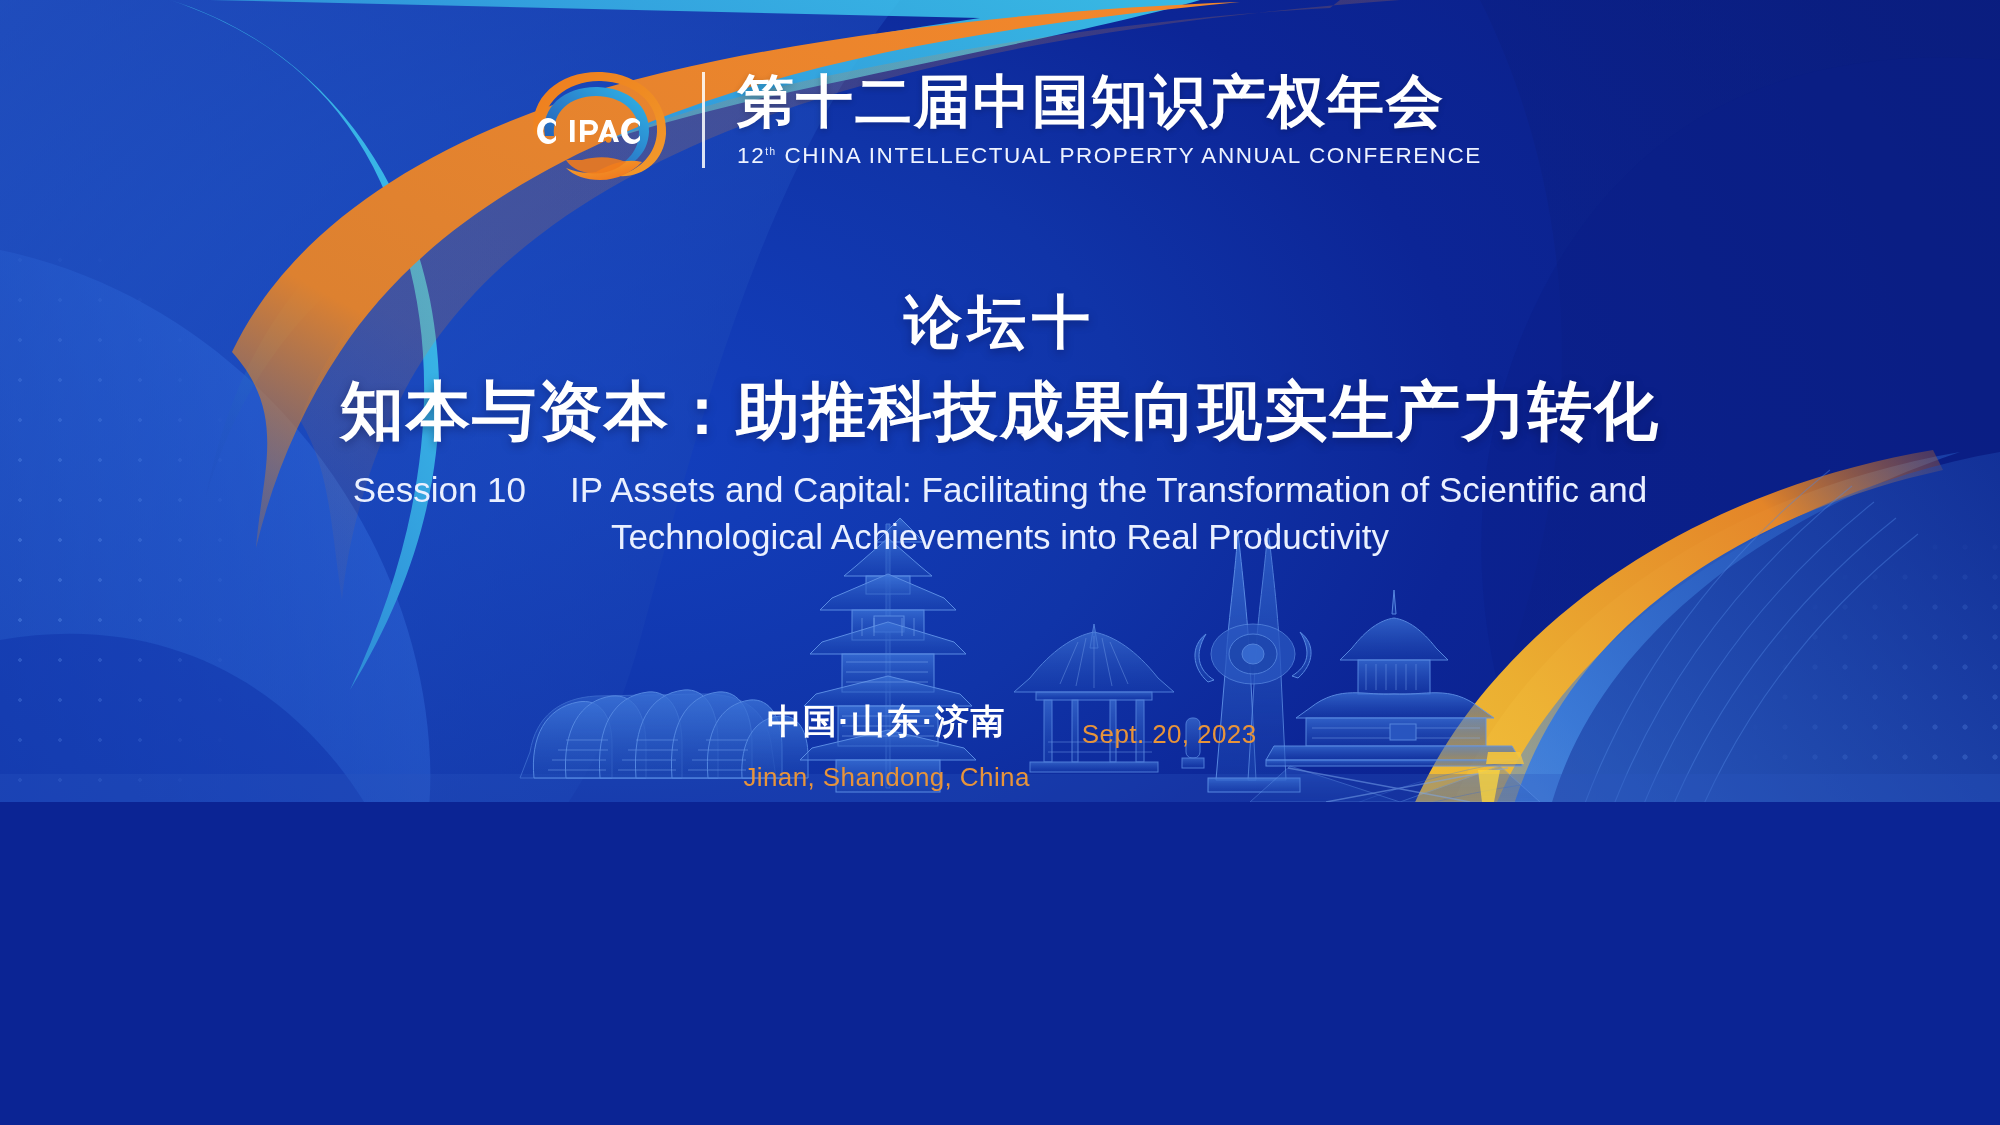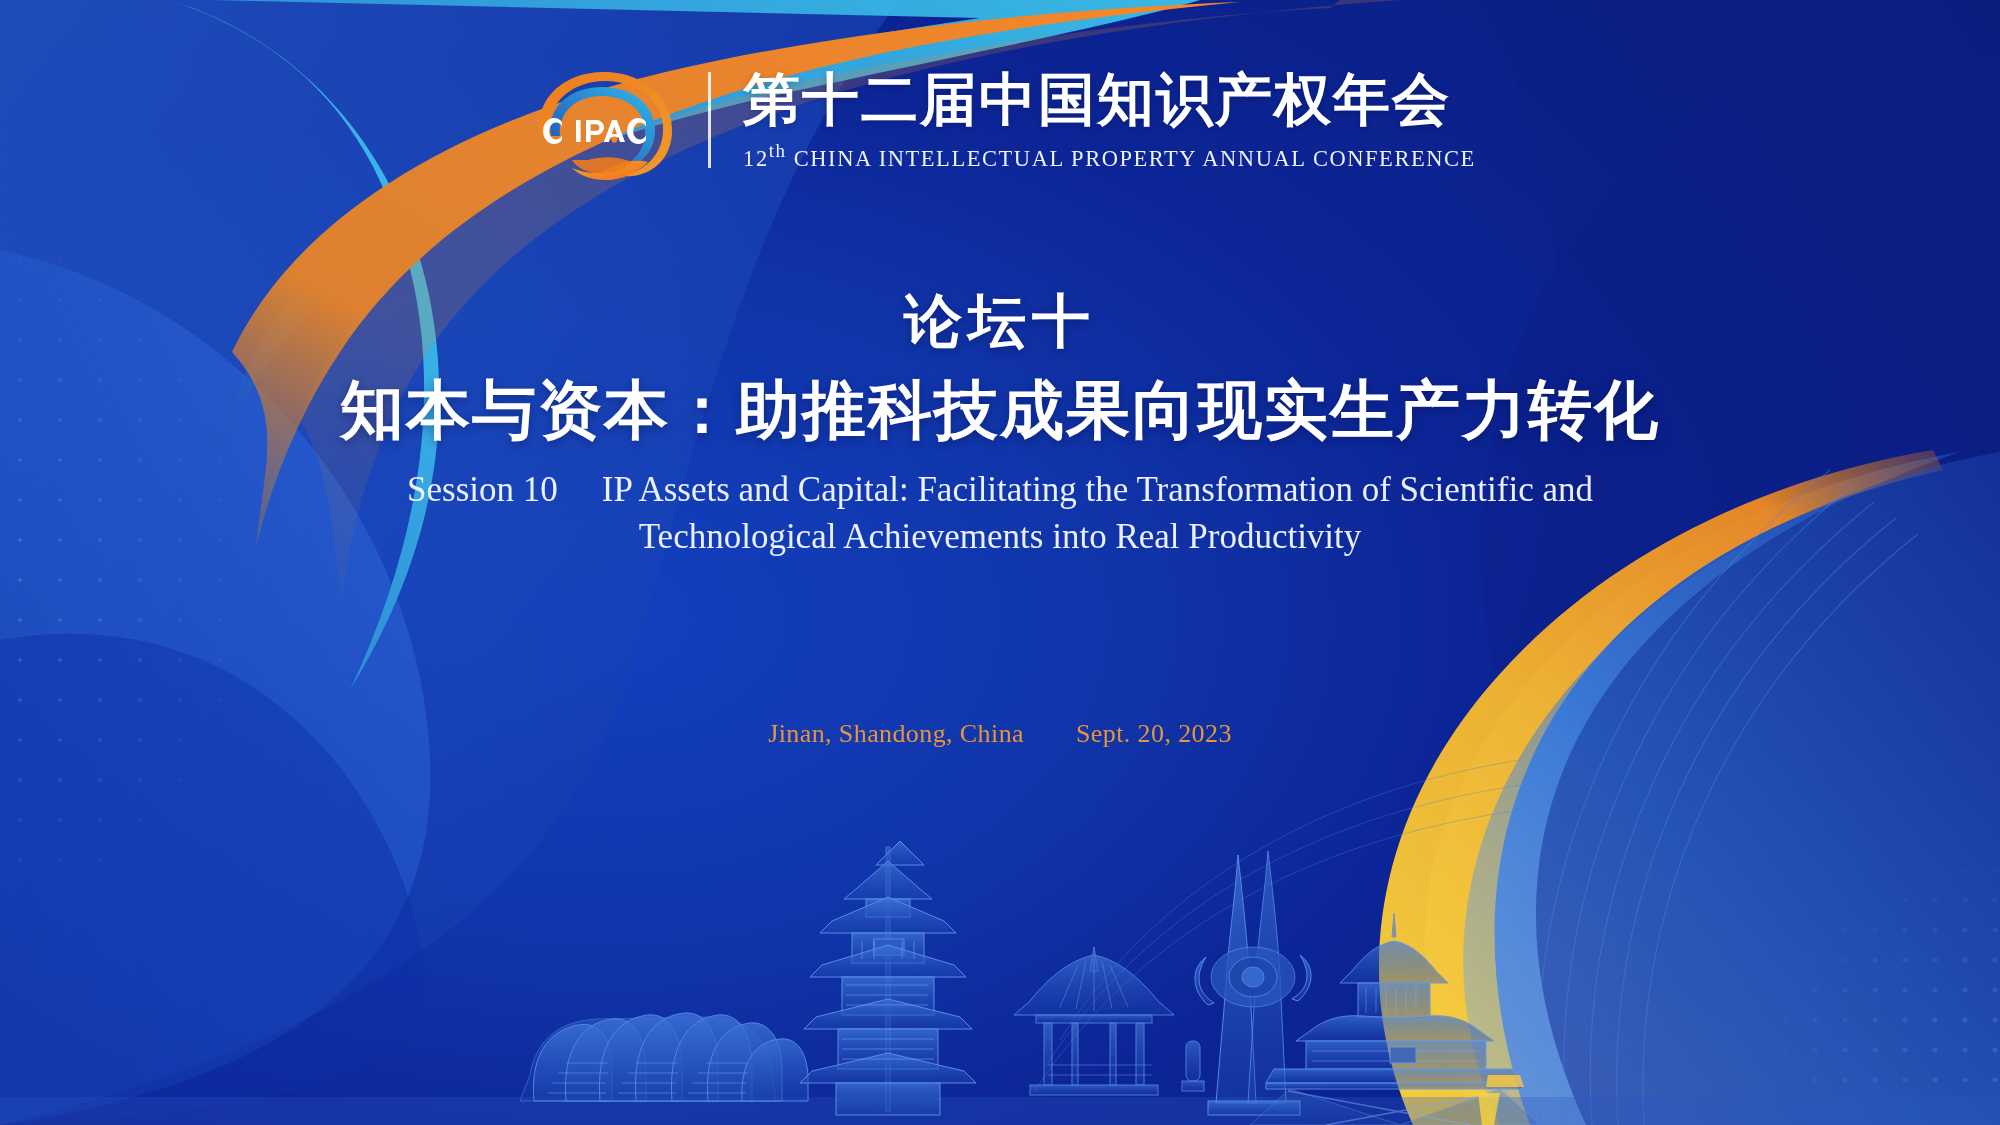--- a/index.html
+++ b/index.html
@@ -1,26 +1,25 @@
 <!DOCTYPE html>
 <html><head>
 <meta charset="utf-8">
 <style>
   * { margin:0; padding:0; box-sizing:border-box; }
   html,body{ width:2000px; height:1125px; overflow:hidden; background:#0b2494; }
   body{ font-family:"Liberation Sans", sans-serif; }
 
   #stage{
     position:relative;
-    width:2000px; height:1125px;
+    width:2000px; height:802px;
     overflow:hidden;
     background:
       radial-gradient(ellipse 1400px 900px at 30% 55%, #1340bf 0%, #1034a8 38%, #0c2596 62%, #0a1f86 100%),
       linear-gradient(135deg,#0d2aa0 0%, #0b2293 50%, #0a1d7e 100%);
-    font-family: Liberation Serif, serif;
   }
 
   
   .bg-svg{ position:absolute; inset:0; width:2000px; height:1125px; display:block; }
 
   .dots-left{
     position:absolute; left:-40px; top:120px; width:520px; height:760px;
     background-image:radial-gradient(circle, rgba(120,170,255,.30) 1.6px, transparent 1.9px);
     background-size:40px 40px;
     -webkit-mask-image: radial-gradient(ellipse 60% 60% at 10% 60%, #000 0%, rgba(0,0,0,.45) 55%, transparent 80%);
@@ -49,21 +48,21 @@
   .titles{ display:flex; flex-direction:column; justify-content:center; }
   .conf-cn{
     color:#fff; font-size:57px; letter-spacing:2px; line-height:1.08;
     font-weight:700; white-space:nowrap;
     text-shadow:0 2px 6px rgba(0,0,0,.20);
   }
   .conf-en{
     color:#eef3ff; font-size:22.5px; letter-spacing:1.55px; line-height:1.2;
     margin-top:9px; white-space:nowrap; font-weight:500;
   }
-  .conf-en .ord{ font-size:19px; vertical-align:super; }
+  .conf-en .ord{ font-size:10px; vertical-align:super; }
 
   
   .main{
     position:absolute; left:0; right:0; top:290px; text-align:center;
   }
   .session-cn{
     color:#fff; font-size:58px; font-weight:700; letter-spacing:6px;
     line-height:1.1; text-shadow:0 3px 10px rgba(2,10,50,.35);
   }
   .topic-cn{
@@ -333,20 +332,21 @@
     <div class="session-cn">论坛十</div>
     <div class="topic-cn">知本与资本：助推科技成果向现实生产力转化</div>
     <div class="session-en-wrap">
       <div class="session-en-line"><span class="session-en-tag">Session 10</span><span>IP Assets and Capital: Facilitating the Transformation of Scientific and</span></div>
       <div class="session-en-line">Technological Achievements into Real Productivity</div>
     </div>
   </div>
 
   <div class="meta">
     <div class="meta-col">
+      <div class="meta-cn">中国·山东·济南</div>
       <div class="meta-en">Jinan, Shandong, China</div>
     </div>
     <div class="meta-col">
       <div class="meta-en">Sept. 20, 2023</div>
     </div>
   </div>
 
 </div>
 
 </body></html>

